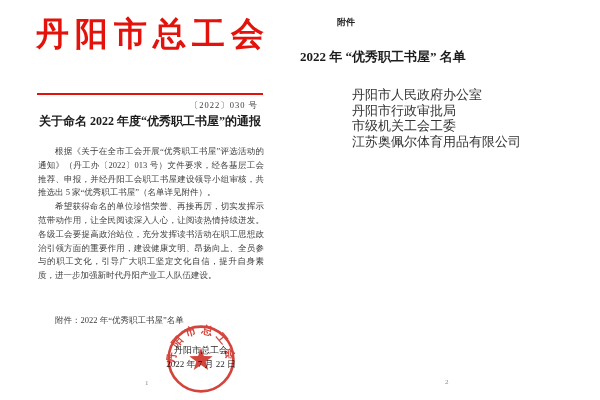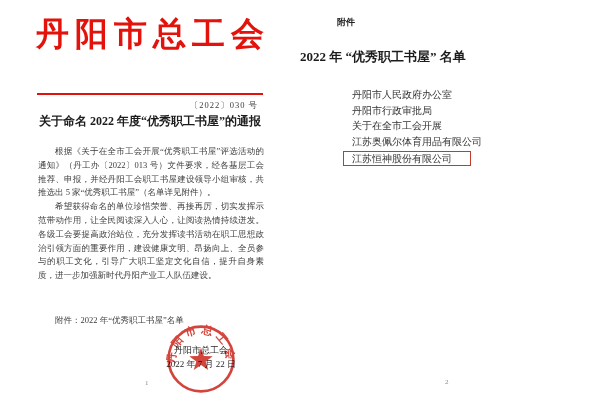--- a/index.html
+++ b/index.html
@@ -26,21 +26,21 @@
               font-size:9px;line-height:13.5px;color:#2b2b2b;white-space:nowrap;}
   .seal{position:absolute;left:165px;top:323px;width:72px;height:72px;mix-blend-mode:multiply;opacity:.92;}
   .pageno{position:absolute;font-size:7px;color:#8a8a8a;}
   .pn-left{left:145px;top:379px;}
   .pn-right{left:145px;top:378px;}
 
   
   .attach-label{position:absolute;left:37px;top:16px;font-size:9px;font-weight:700;color:#222;}
   .list-title{position:absolute;left:0;top:48px;width:100%;margin:0;text-align:left;
               font-size:13px;font-weight:700;color:#1c1c1c;}
-  .award-list{position:absolute;left:52px;top:87px;font-size:10px;color:#333;}
+  .award-list{position:absolute;left:52px;top:87px;font-size:13px;color:#333;}
   .list-item{height:15.7px;line-height:15.7px;white-space:nowrap;}
   .boxed{display:inline-block;border:1.3px solid #c23b31;width:118px;height:13px;line-height:13px;
          padding-left:8px;margin-left:-9px;vertical-align:middle;}
 </style>
 </head>
 <body>
 
 <div class="canvas">
 
   <section class="page page-left">
@@ -72,23 +72,20 @@
     <div class="pageno pn-left">1</div>
   </section>
 
   <section class="page page-right">
     <div class="attach-label">附件</div>
     <h2 class="list-title">2022 年 “优秀职工书屋” 名单</h2>
 
     <div class="award-list">
       <div class="list-item">丹阳市人民政府办公室</div>
       <div class="list-item">丹阳市行政审批局</div>
-      <div class="list-item">关于在全市工会开展</div>
+      <div class="list-item">市级机关工会工委</div>
       <div class="list-item">江苏奥佩尔体育用品有限公司</div>
-      <div class="list-item">
-        <span class="boxed">江苏恒神股份有限公司</span>
-      </div>
     </div>
 
     <div class="pageno pn-right">2</div>
   </section>
 
 </div>
 
 </body></html>

